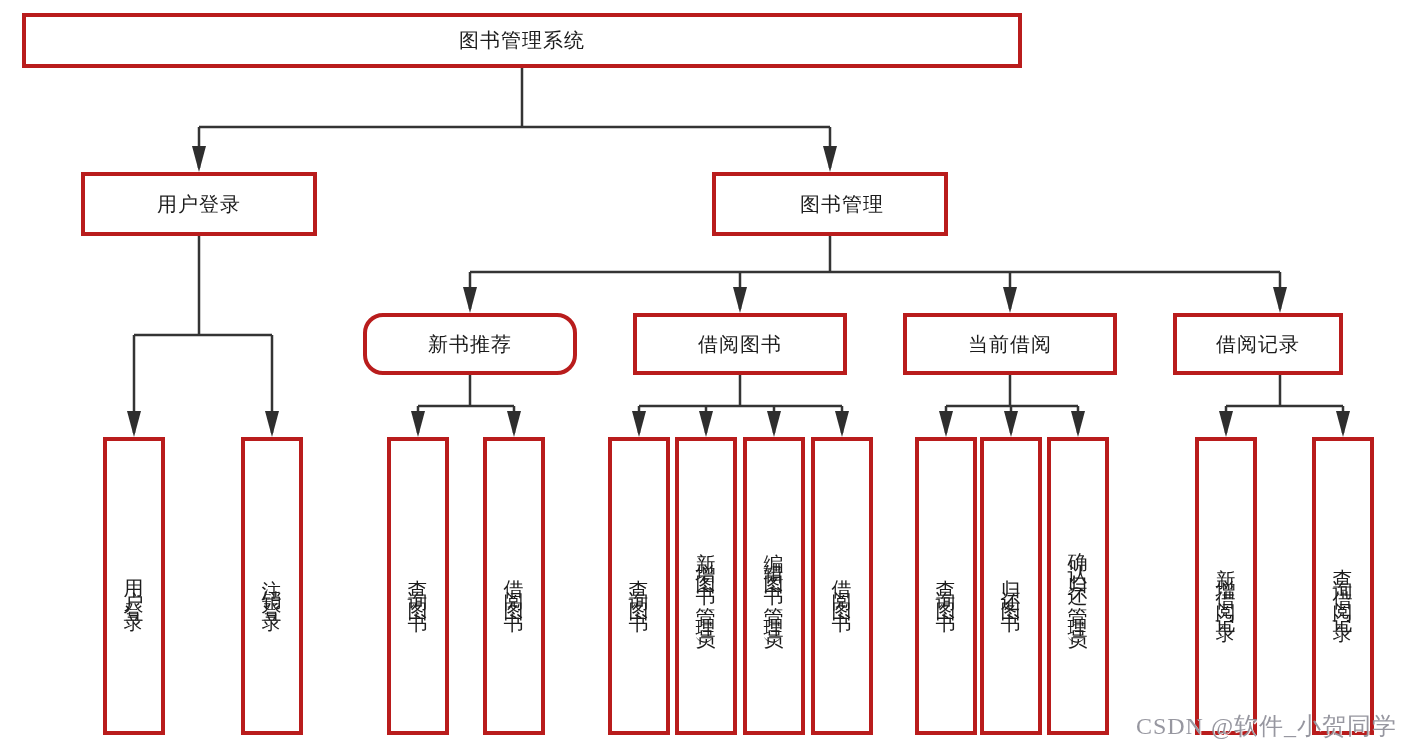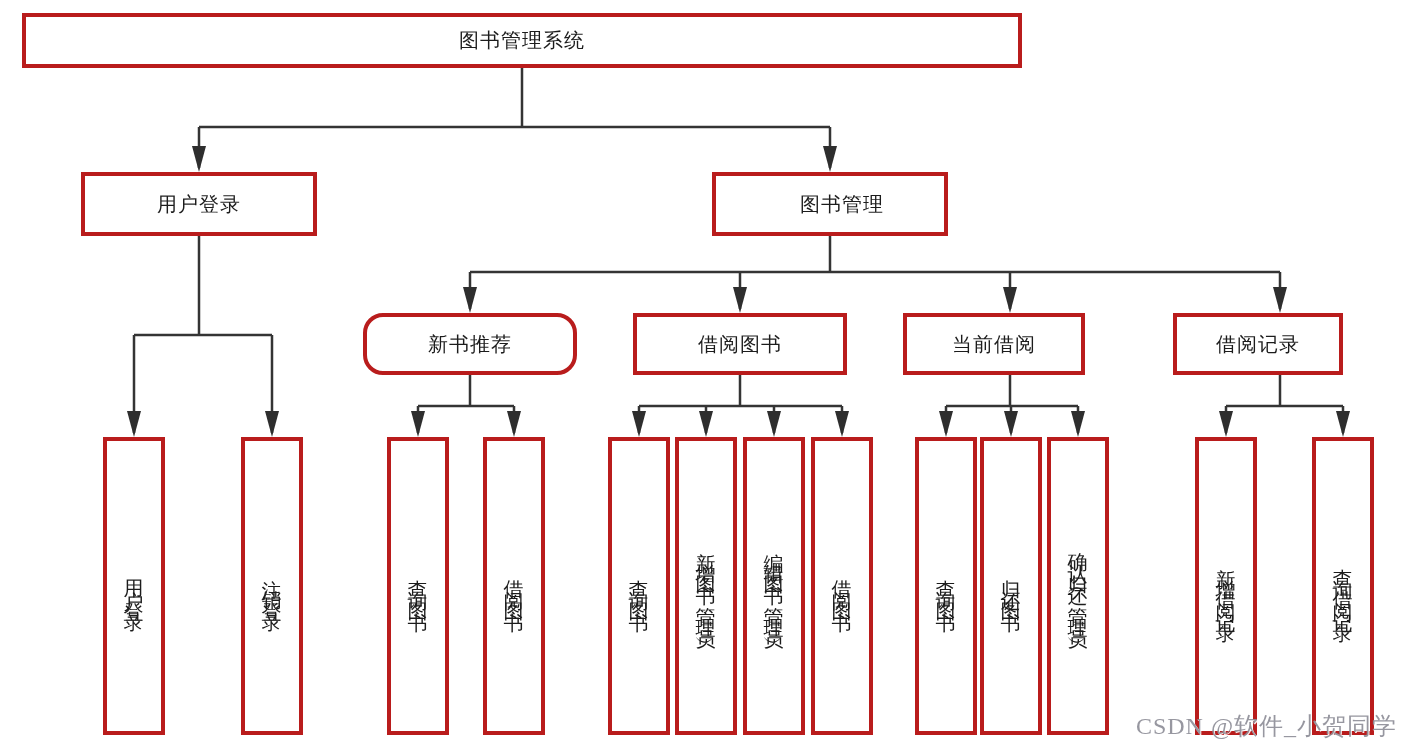--- a/index.html
+++ b/index.html
@@ -78,21 +78,21 @@
   <div class="box hbox" style="left:712px;top:172px;width:236px;height:64px;padding-left:24px;">
     <span>图书管理</span>
   </div>
 
   <div class="box hbox" style="left:363px;top:313px;width:214px;height:62px;border-radius:20px;">
     <span>新书推荐</span>
   </div>
   <div class="box hbox" style="left:633px;top:313px;width:214px;height:62px;">
     <span>借阅图书</span>
   </div>
-  <div class="box hbox" style="left:903px;top:313px;width:182px;height:62px;">
+  <div class="box hbox" style="left:903px;top:313px;width:214px;height:62px;">
     <span>当前借阅</span>
   </div>
   <div class="box hbox" style="left:1173px;top:313px;width:170px;height:62px;text-align:right;">
     <span>借阅记录</span>
   </div>
 
   <div class="box vbox" style="left:103px;top:437px;width:62px;height:298px;">
     <span>用户登录</span>
   </div>
   <div class="box vbox" style="left:241px;top:437px;width:62px;height:298px;">

